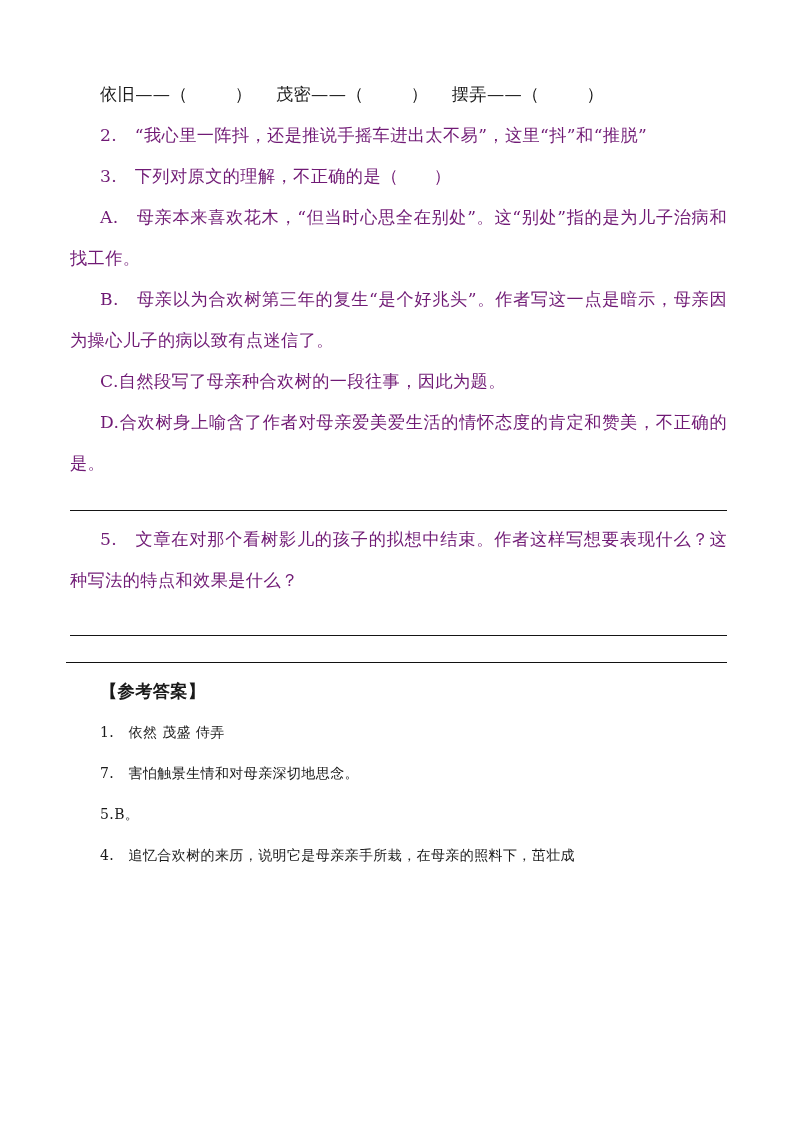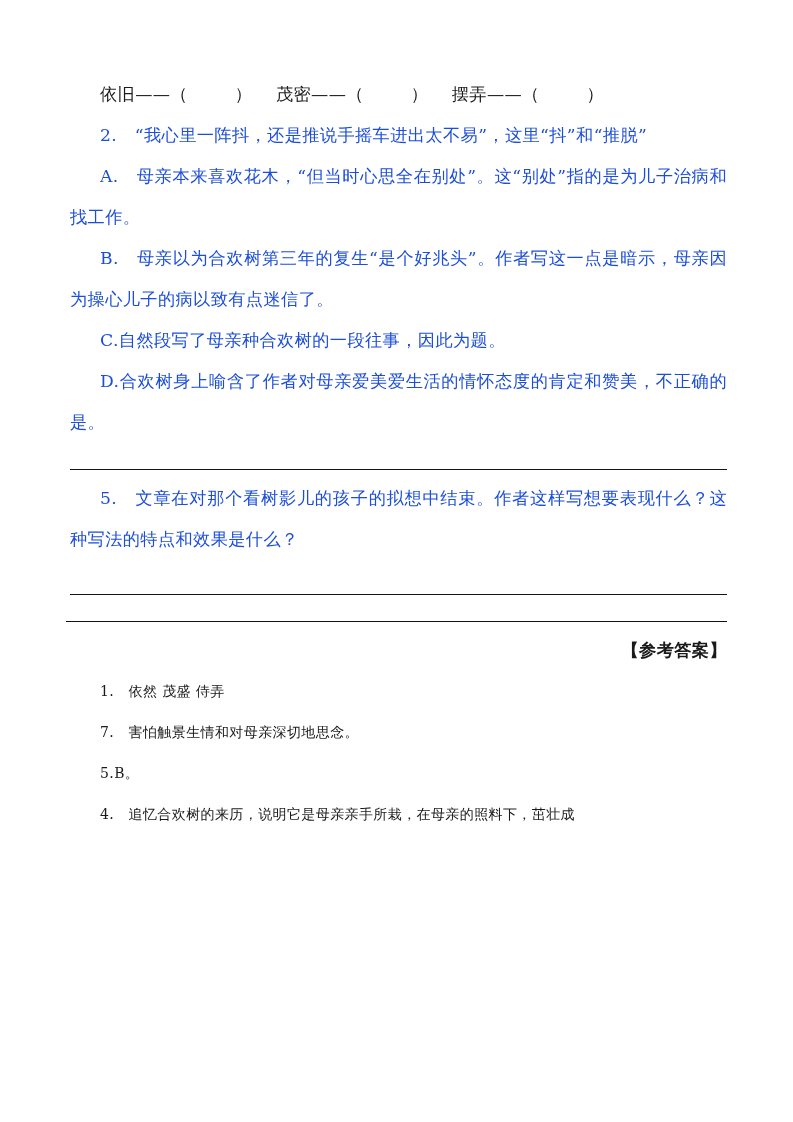--- a/index.html
+++ b/index.html
@@ -28,21 +28,21 @@
   }
 
   
   .para {
     font-size: 17.2px;
     line-height: 41px;
     letter-spacing: 0.4px;
     text-align: justify;
     text-justify: inter-ideograph;
     margin: 0;
-    color: #1d4ed8;
+    color: #701a75;
     white-space: normal;
   }
   .para.indent {
     text-indent: 30px;
   }
 
   
   .synonym-line {
     font-size: 17.2px;
     line-height: 41px;
@@ -78,21 +78,20 @@
     margin: 0;
   }
 
   .answer-heading {
     font-size: 17.2px;
     line-height: 41px;
     margin: 0;
     padding-left: 30px;
     font-weight: 600;
     letter-spacing: 0.4px;
-    text-align: right;
   }
 
   .ans {
     font-size: 14px;
     line-height: 41px;
     margin: 0;
     text-align: justify;
     text-justify: inter-ideograph;
     text-indent: 30px;
     letter-spacing: 0.4px;
@@ -102,20 +101,21 @@
 </head>
 <body>
 
 <div class="page">
 
   <div class="synonym-line">依旧——（        ）    茂密——（        ）    摆弄——（        ）</div>
 
   <div class="para indent">2.　“我心里一阵抖，还是推说手摇车进出太不易”，这里“抖”和“推脱”</div>
 
 
+  <div class="para indent">3.　下列对原文的理解，不正确的是（　　）</div>
 
   <div class="para indent">A.　母亲本来喜欢花木，“但当时心思全在别处”。这“别处”指的是为儿子治病和找工作。</div>
 
   <div class="para indent">B.　母亲以为合欢树第三年的复生“是个好兆头”。作者写这一点是暗示，母亲因为操心儿子的病以致有点迷信了。</div>
 
   <div class="para indent">C.自然段写了母亲种合欢树的一段往事，因此为题。</div>
 
   <div class="para indent">D.合欢树身上喻含了作者对母亲爱美爱生活的情怀态度的肯定和赞美，不正确的是。</div>
 
 

